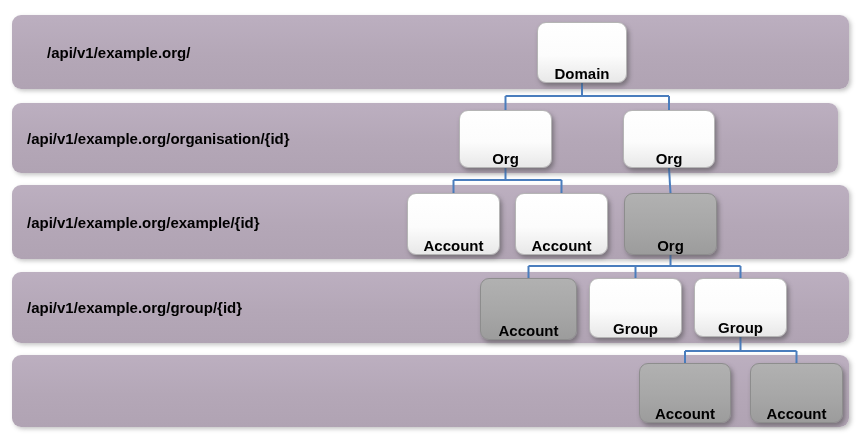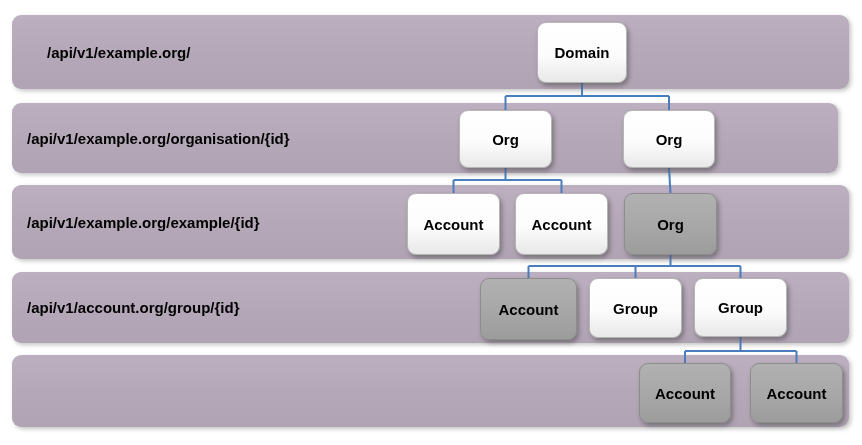--- a/index.html
+++ b/index.html
@@ -39,21 +39,21 @@
     font-weight: 700;
     color: #000000;
     white-space: nowrap;
   }
 
   .node {
     position: absolute;
     box-sizing: border-box;
     border-radius: 9px;
     display: flex;
-    align-items: center;
+    align-items: flex-end;
     justify-content: center;
     font-size: 15px;
     font-weight: 700;
     color: #000000;
     box-shadow: 2px 3px 4px rgba(70,70,70,0.5);
   }
   .node.white {
     background: linear-gradient(180deg, #ffffff 0%, #fcfcfc 55%, #e8e8e8 100%);
     border: 1px solid #b5b5b5;
   }
@@ -70,21 +70,21 @@
       <div class="band" style="left: 12px; width: 837px; top: 15px; height: 74px; padding-left: 35px;">
         <span class="band-label">/api/v1/example.org/</span>
       </div>
       <div class="band" style="left: 12px; width: 826px; top: 103px; height: 70px;">
         <span class="band-label">/api/v1/example.org/organisation/{id}</span>
       </div>
       <div class="band" style="left: 12px; width: 837px; top: 185px; height: 74px;">
         <span class="band-label">/api/v1/example.org/example/{id}</span>
       </div>
       <div class="band" style="left: 12px; width: 837px; top: 272px; height: 71px;">
-        <span class="band-label">/api/v1/account.org/group/{id}</span>
+        <span class="band-label">/api/v1/example.org/group/{id}</span>
       </div>
       <div class="band" style="left: 12px; width: 837px; top: 355px; height: 72px;">
         <span class="band-label"></span>
       </div>
     </div>
   <div class="layer" id="connector-layer">
       <svg width="862" height="445">
         <line x1="582" y1="83" x2="582" y2="96" stroke="#4a7dbd" stroke-width="2"></line>
         <line x1="505.5" y1="96" x2="669" y2="96" stroke="#4a7dbd" stroke-width="2"></line>
         <line x1="505.5" y1="96" x2="505.5" y2="110" stroke="#4a7dbd" stroke-width="2"></line>

